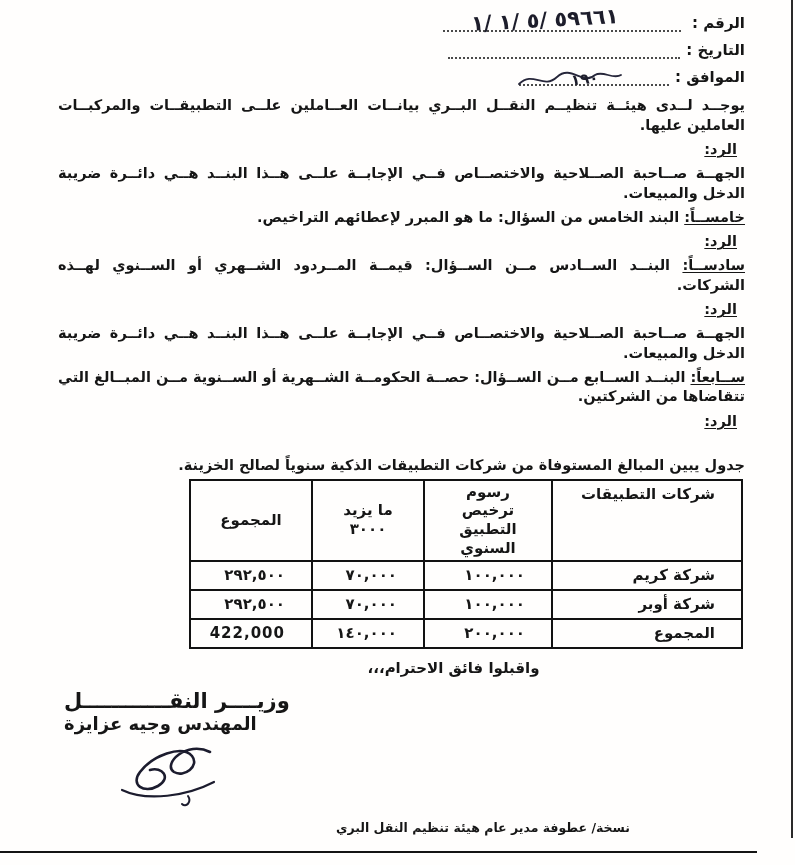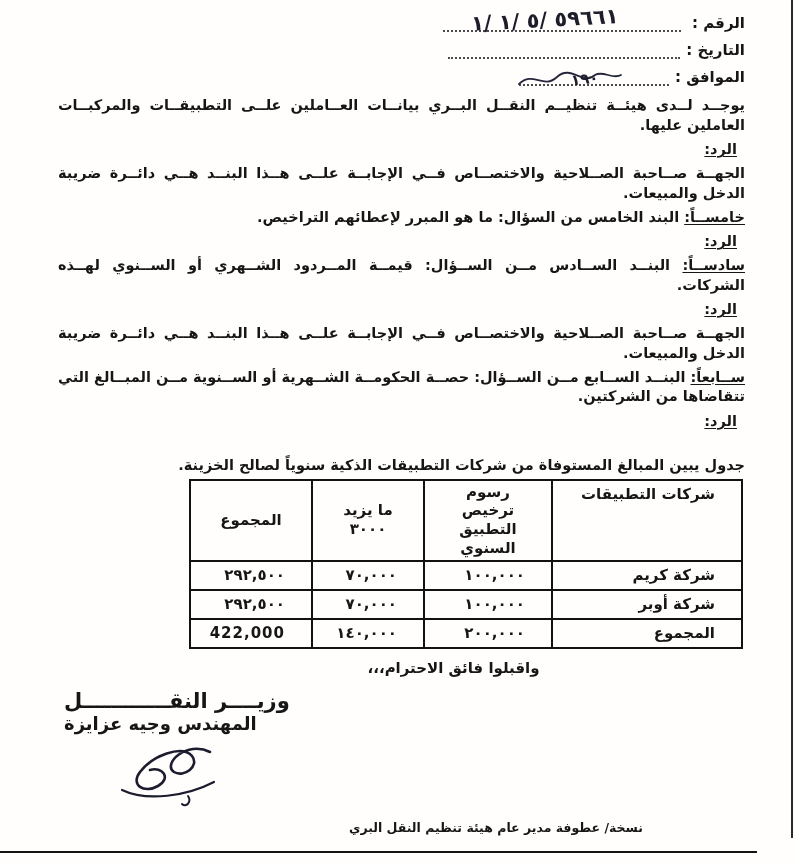--- a/index.html
+++ b/index.html
@@ -55,21 +55,21 @@
   .fees-table td:first-child { text-align:right; letter-spacing:0; }
 
   
   .salutation { text-align:center; font-weight:700; font-size:15px; margin:10px 0 12px; transform:translateX(52px); }
   .signature-block { text-align:left; padding-left:6px; }
   .minister-title { font-size:21px; font-weight:700; letter-spacing:1px; }
   .minister-name  { font-size:18px; font-weight:700; }
   .sig-scribble { margin:4px 0 0 28px; }
 
   
-  .copy-note { position:absolute; right:152px; bottom:30px; font-size:12.5px; font-weight:700; }
+  .copy-note { position:absolute; right:165px; bottom:30px; font-size:12.5px; font-weight:700; }
   .scan-bottom-line { position:absolute; left:0; bottom:12px; width:757px; height:2px; background:#141414; }
   .scan-right-edge { position:absolute; right:2px; top:0; width:2px; height:838px; background:#2a2a2a; }
 </style>
 </head>
 <body>
 
 <div class="page">
   <div class="content">
 
     <div class="letterhead">

